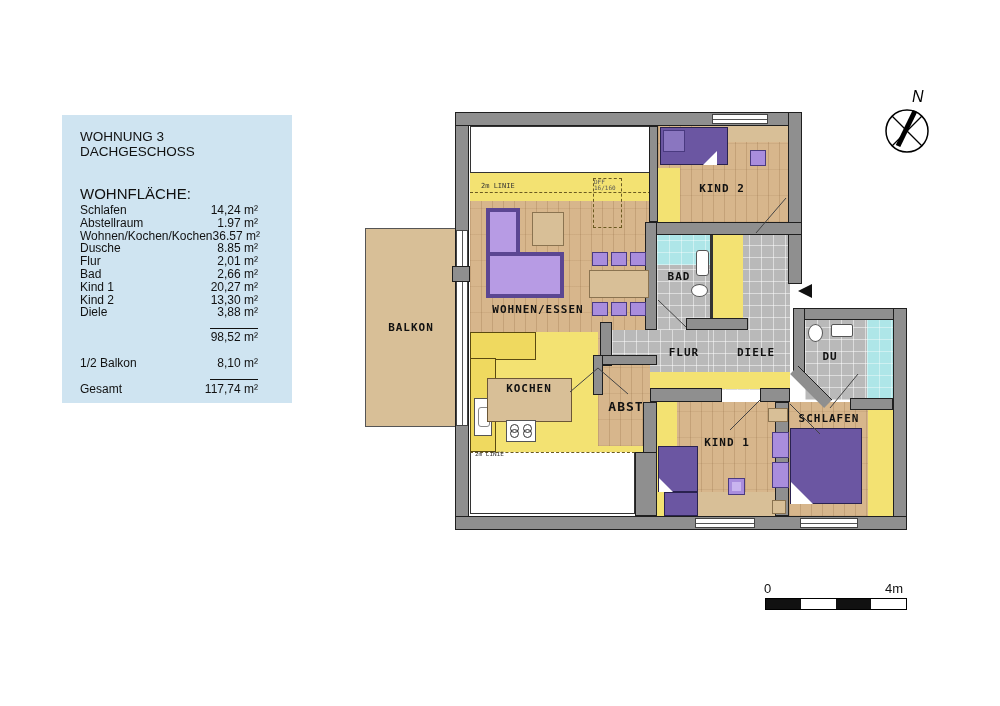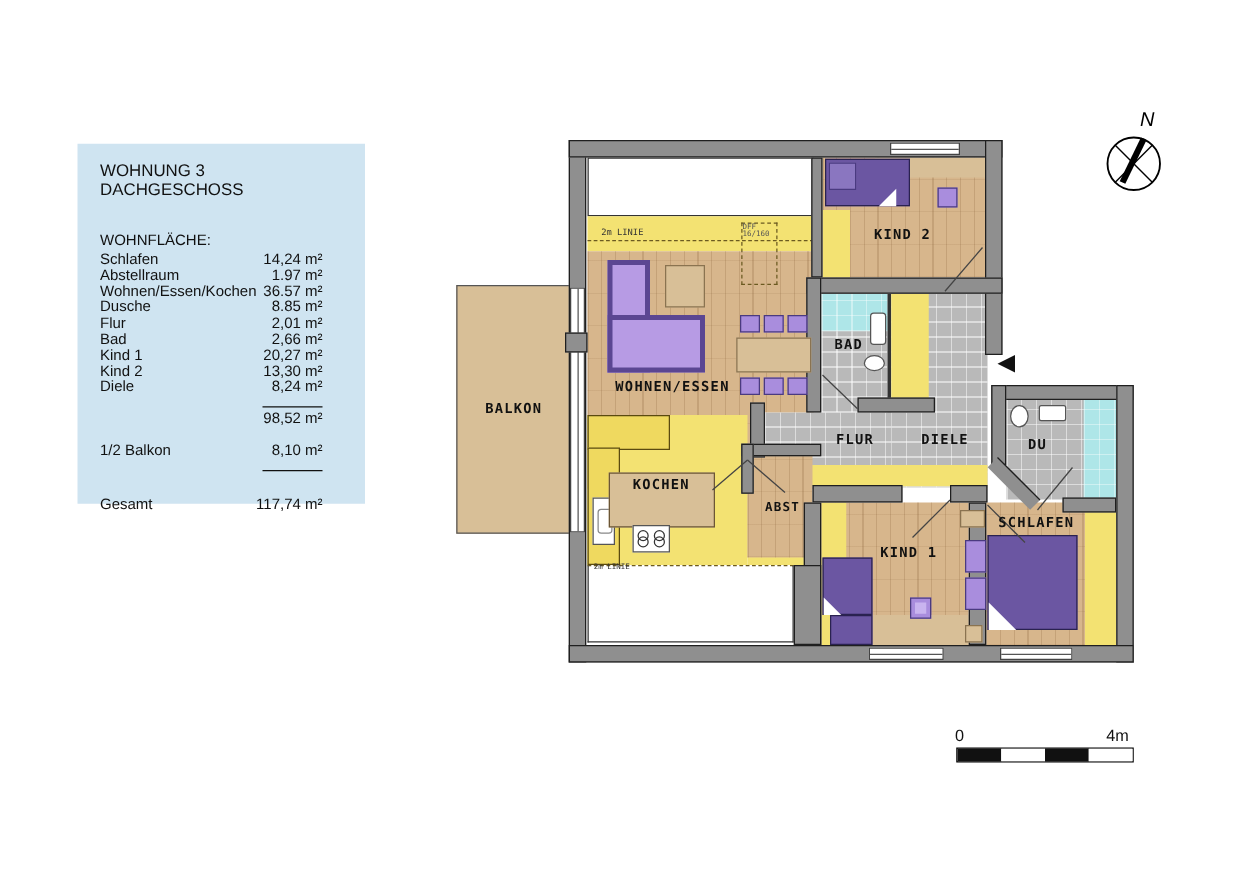--- a/index.html
+++ b/index.html
@@ -4,21 +4,21 @@
 <style>
   html,body{margin:0;padding:0;background:#ffffff;}
   #stage{position:relative;width:1000px;height:706px;background:#ffffff;overflow:hidden;
          font-family:"Liberation Sans", sans-serif;}
   .abs{position:absolute;}
 
   
   #legend{left:62px;top:115px;width:230px;height:288px;background:#cfe4f1;color:#111;}
   #legend .pad{position:absolute;left:18px;right:34px;top:14px;}
   .lg-title{font-size:13.5px;line-height:15px;}
-  .lg-head{font-size:12px;margin-top:26px;margin-bottom:2px;}
+  .lg-head{font-size:15px;margin-top:26px;margin-bottom:2px;}
   .lg-row{display:flex;justify-content:space-between;font-size:12px;line-height:12.8px;}
   .lg-rule{margin-left:auto;width:48px;border-top:1.2px solid #111;margin-top:9px;}
   .lg-val{text-align:right;white-space:nowrap;}
 
   
   .wall{background:#8f8f8f;border:1px solid #1f1f1f;box-sizing:border-box;}
   .wood{background-color:#d7b68c;
         background-image:repeating-linear-gradient(90deg, rgba(120,80,40,.20) 0 1px, transparent 1px 11px),
                          repeating-linear-gradient(0deg, rgba(120,80,40,.10) 0 1px, transparent 1px 26px);}
   .tan{background:#d8bf97;}
@@ -61,21 +61,21 @@
       <div class="lg-head">WOHNFLÄCHE:</div>
       <div class="lg-row">
         <span>Schlafen</span>
           <span class="lg-val">14,24 m²</span>
         </div>
       <div class="lg-row">
         <span>Abstellraum</span>
           <span class="lg-val">1.97 m²</span>
         </div>
       <div class="lg-row">
-        <span>Wohnen/Essen/Kochen</span>
+        <span>Wohnen/Kochen/Kochen</span>
           <span class="lg-val">36.57 m²</span>
         </div>
       <div class="lg-row">
         <span>Dusche</span>
           <span class="lg-val">8.85 m²</span>
         </div>
       <div class="lg-row">
         <span>Flur</span>
           <span class="lg-val">2,01 m²</span>
         </div>
@@ -86,33 +86,33 @@
       <div class="lg-row">
         <span>Kind 1</span>
           <span class="lg-val">20,27 m²</span>
         </div>
       <div class="lg-row">
         <span>Kind 2</span>
           <span class="lg-val">13,30 m²</span>
         </div>
       <div class="lg-row">
         <span>Diele</span>
-          <span class="lg-val">8,24 m²</span>
+          <span class="lg-val">3,88 m²</span>
         </div>
       <div class="lg-rule"></div>
       <div class="lg-row" style="margin-top:2px;justify-content:flex-end;">
         <span></span>
           <span class="lg-val">98,52 m²</span>
         </div>
       <div class="lg-row" style="margin-top:13px;">
         <span>1/2 Balkon</span>
           <span class="lg-val">8,10 m²</span>
         </div>
       <div class="lg-rule"></div>
-      <div class="lg-row" style="margin-top:20px;">
+      <div class="lg-row" style="margin-top:3px;">
         <span>Gesamt</span>
           <span class="lg-val">117,74 m²</span>
         </div>
     </div>
   </div>
 
   <div class="abs tan" style="left:365px;top:228px;width:93px;height:197px;border:1px solid #555;"></div>
 
   <div class="abs white-area" style="left:470px;top:126px;width:181px;height:47px;"></div>
   <div class="abs yellow dash-top" style="left:470px;top:173px;width:181px;height:28px;border-top:none;"></div>
@@ -253,21 +253,21 @@
       <circle cx="907" cy="131" r="21" fill="none" stroke="#000" stroke-width="1.5"></circle>
       <line x1="892" y1="116" x2="922" y2="146" stroke="#000" stroke-width="1.2"></line>
       <line x1="892" y1="146" x2="922" y2="116" stroke="#000" stroke-width="1.2"></line>
       <line x1="898" y1="146" x2="915" y2="111" stroke="#000" stroke-width="5"></line>
     </g>
   </svg>
 
   <div class="abs room-label" style="left:411px;top:327px;">BALKON</div>
   <div class="abs room-label" style="left:538px;top:309px;">WOHNEN/ESSEN</div>
   <div class="abs room-label" style="left:529px;top:388px;">KOCHEN</div>
-  <div class="abs room-label" style="left:626px;top:406px;font-size:10px;">ABST</div>
+  <div class="abs room-label" style="left:626px;top:406px;font-size:13px;">ABST</div>
   <div class="abs room-label" style="left:679px;top:276px;">BAD</div>
   <div class="abs room-label" style="left:684px;top:352px;">FLUR</div>
   <div class="abs room-label" style="left:756px;top:352px;">DIELE</div>
   <div class="abs room-label" style="left:830px;top:356px;">DU</div>
   <div class="abs room-label" style="left:727px;top:442px;">KIND 1</div>
   <div class="abs room-label" style="left:722px;top:188px;">KIND 2</div>
   <div class="abs room-label" style="left:829px;top:418px;">SCHLAFEN</div>
 
   <div class="abs tiny" style="left:481px;top:182px;">2m LINIE</div>
   <div class="abs tiny" style="left:475px;top:450px;font-size:6px;">2m LINIE</div>

